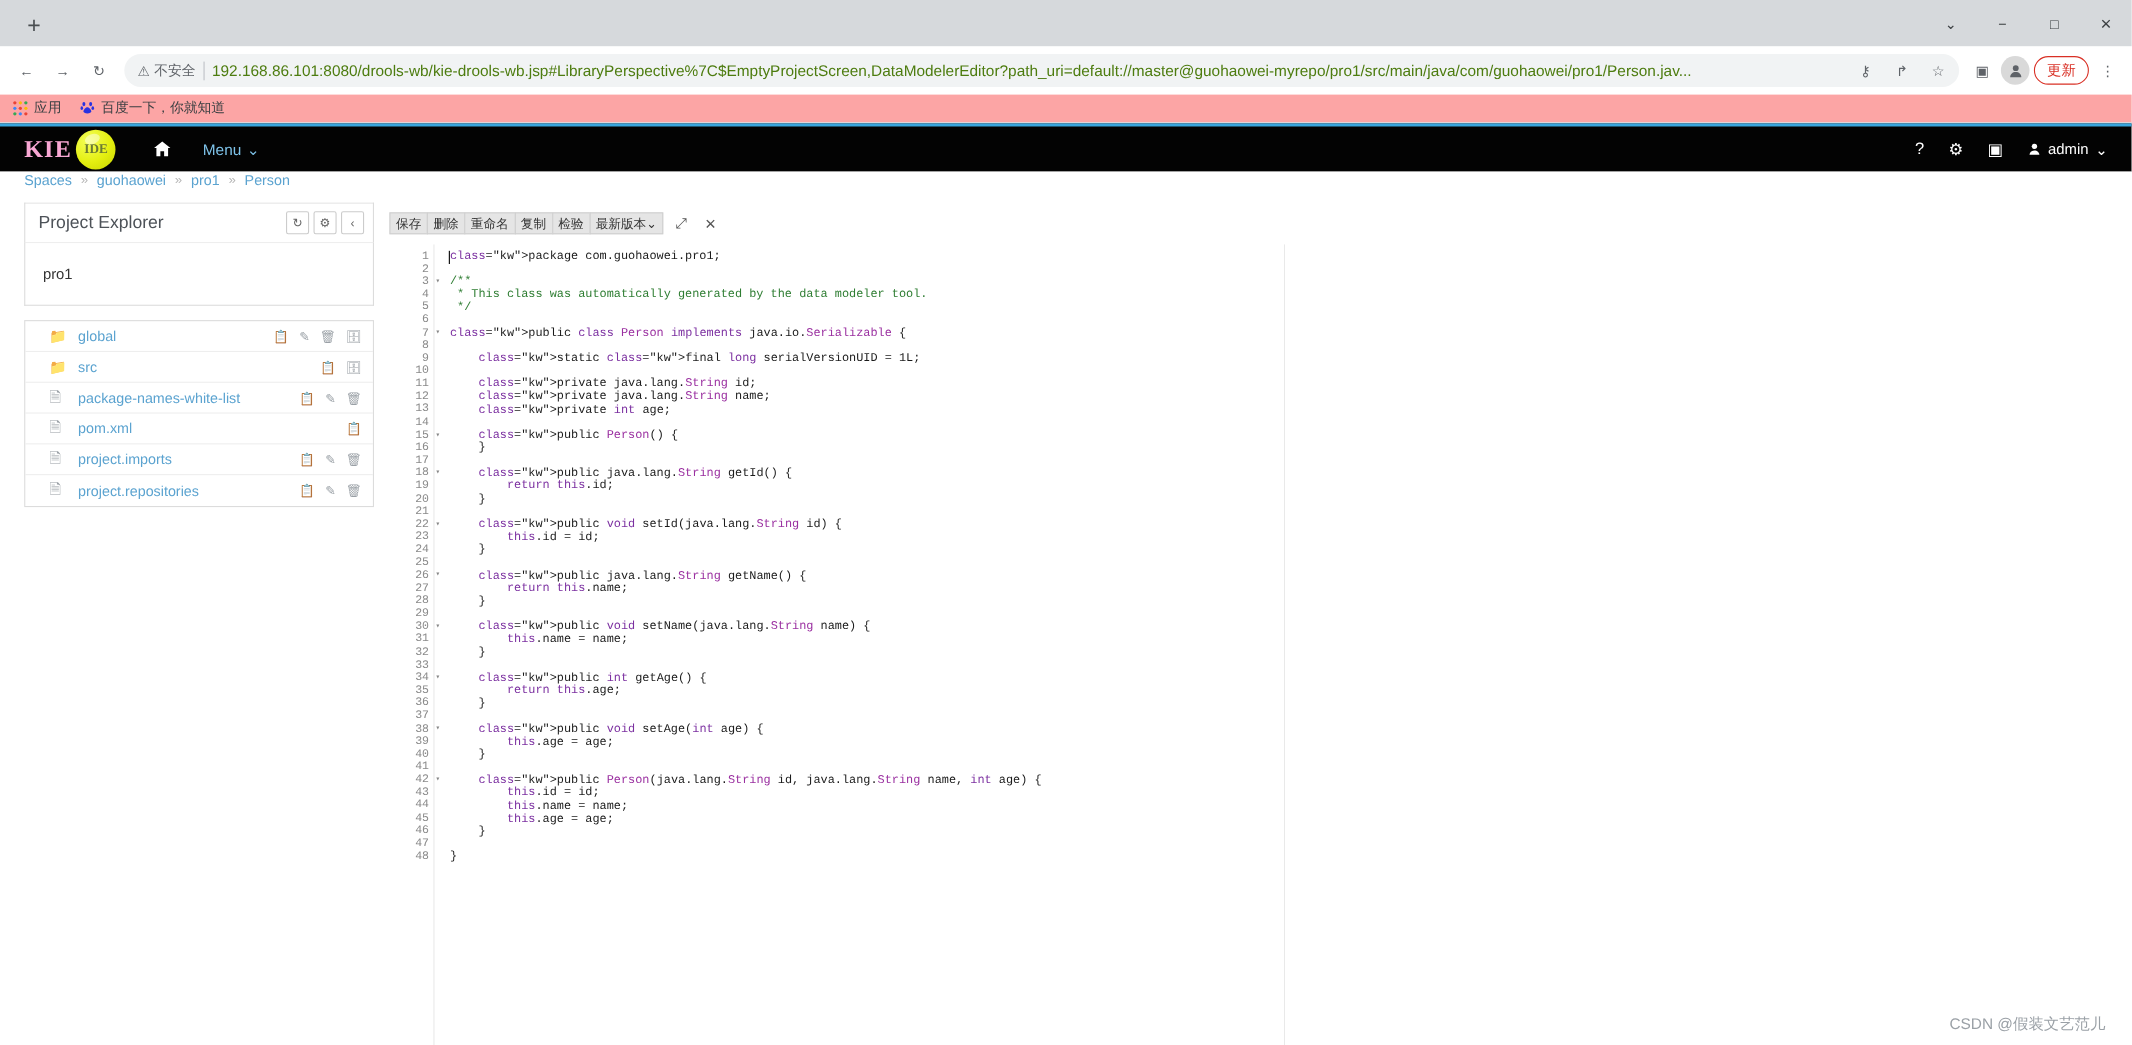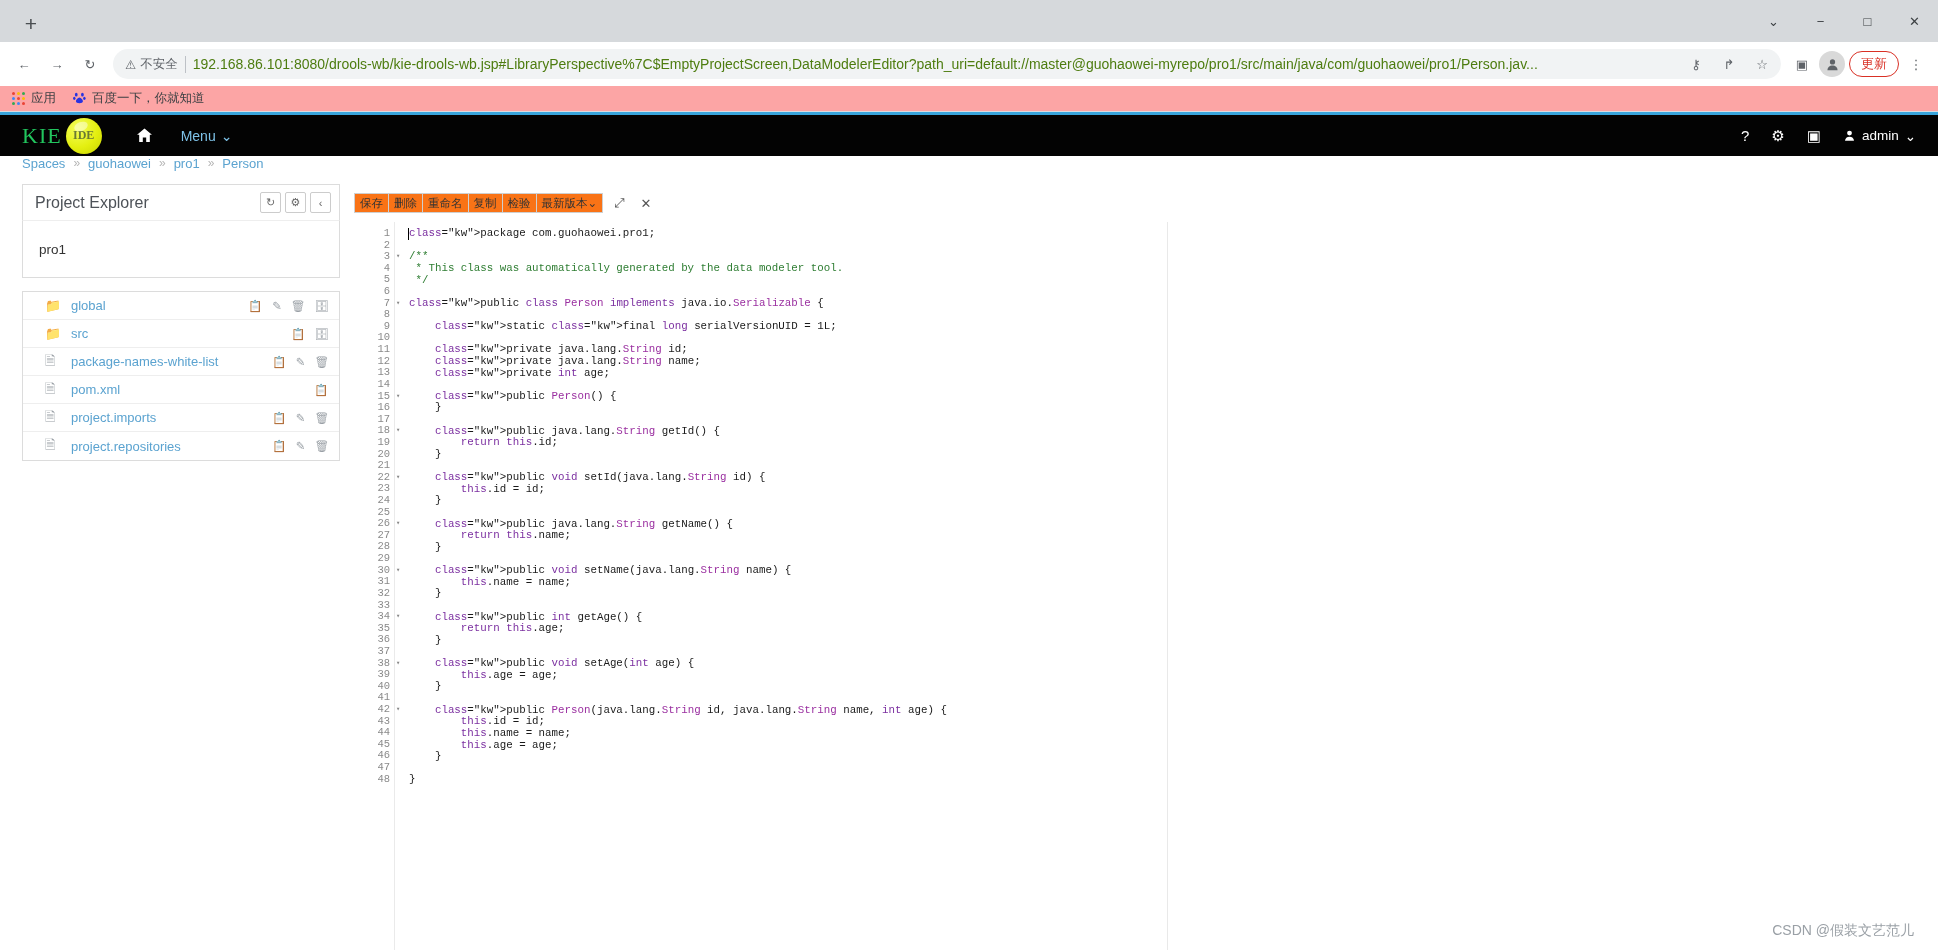--- a/index.html
+++ b/index.html
@@ -65,21 +65,21 @@
   .apps-grid { display:grid; grid-template-columns:repeat(3,3px); grid-template-rows:repeat(3,3px); gap:2px; }
   .apps-grid i { width:3px; height:3px; border-radius:50%; display:block; }
 
   
   .app { flex:1; display:flex; flex-direction:column; background:#fff; overflow:hidden; }
   .kie-header {
     height:44px; background:#030303; display:flex; align-items:center; padding:0 22px; gap:0;
     border-top:3px solid #39a5dc;
   }
   .kie-logo { display:flex; align-items:center; gap:4px; margin-right:34px;}
-  .kie-logo-text { color:#22c55e; font-size:22px; font-weight:normal; letter-spacing:1px; font-family:"Liberation Serif", serif;}
+  .kie-logo-text { color:#f9a8d4; font-size:22px; font-weight:bold; letter-spacing:1px; font-family:"Liberation Serif", serif;}
   .kie-ball {
     width:36px; height:36px; border-radius:50%;
     background:radial-gradient(circle at 32% 28%, #f4ff5a 0%, #e4ef10 55%, #c8d400 100%);
     display:flex; align-items:center; justify-content:center; position:relative;
   }
   .kie-ball span { color:#6b7a33; font-size:12px; font-weight:bold; font-family:"Liberation Serif", serif;}
   .kie-ball::after {
     content:""; position:absolute; top:4px; left:8px; width:14px; height:9px; border-radius:50%;
     background:rgba(255,255,255,.45); transform:rotate(-20deg);
   }
@@ -121,21 +121,21 @@
   .file-name { color:#5ba3d0; cursor:pointer; flex:1; }
   .file-actions { display:flex; gap:9px; color:#9aa0a6; font-size:11.5px; align-items:center;}
   .file-actions span { cursor:pointer; }
 
   
   .editor { flex:1; display:flex; flex-direction:column; min-width:0; }
   .editor-head { height:38px; display:flex; align-items:center; padding:0 2px; }
   .editor-title { font-size:16.5px; color:#333; flex:1; }
   .btn-group { display:flex; align-items:center; gap:0; }
   .tbtn {
-    height:20px; padding:0 5px; border:1px solid #cfcfcf; background:#f97316; font-size:11.5px;
+    height:20px; padding:0 5px; border:1px solid #cfcfcf; background:#e5e5e5; font-size:11.5px;
     color:#333; display:flex; align-items:center; cursor:pointer; margin-left:-1px; white-space:nowrap;
   }
   .tbtn:first-child { margin-left:0; }
   .tbtn.icon-only { padding:0 5px; color:#555; border:none; background:transparent; margin-left:6px; font-size:13px;}
 
   .tabs-row { height:32px; display:flex; align-items:center; gap:0; border-bottom:1px solid #d8d8d8; padding-left:2px;}
   .etab {
     font-size:13.5px; color:#4d5258; padding:4px 12px; cursor:pointer; margin-right:14px;
   }
   .etab.active { color:#333; border:2px solid #d9534f; border-radius:2px; padding:2px 10px;}

